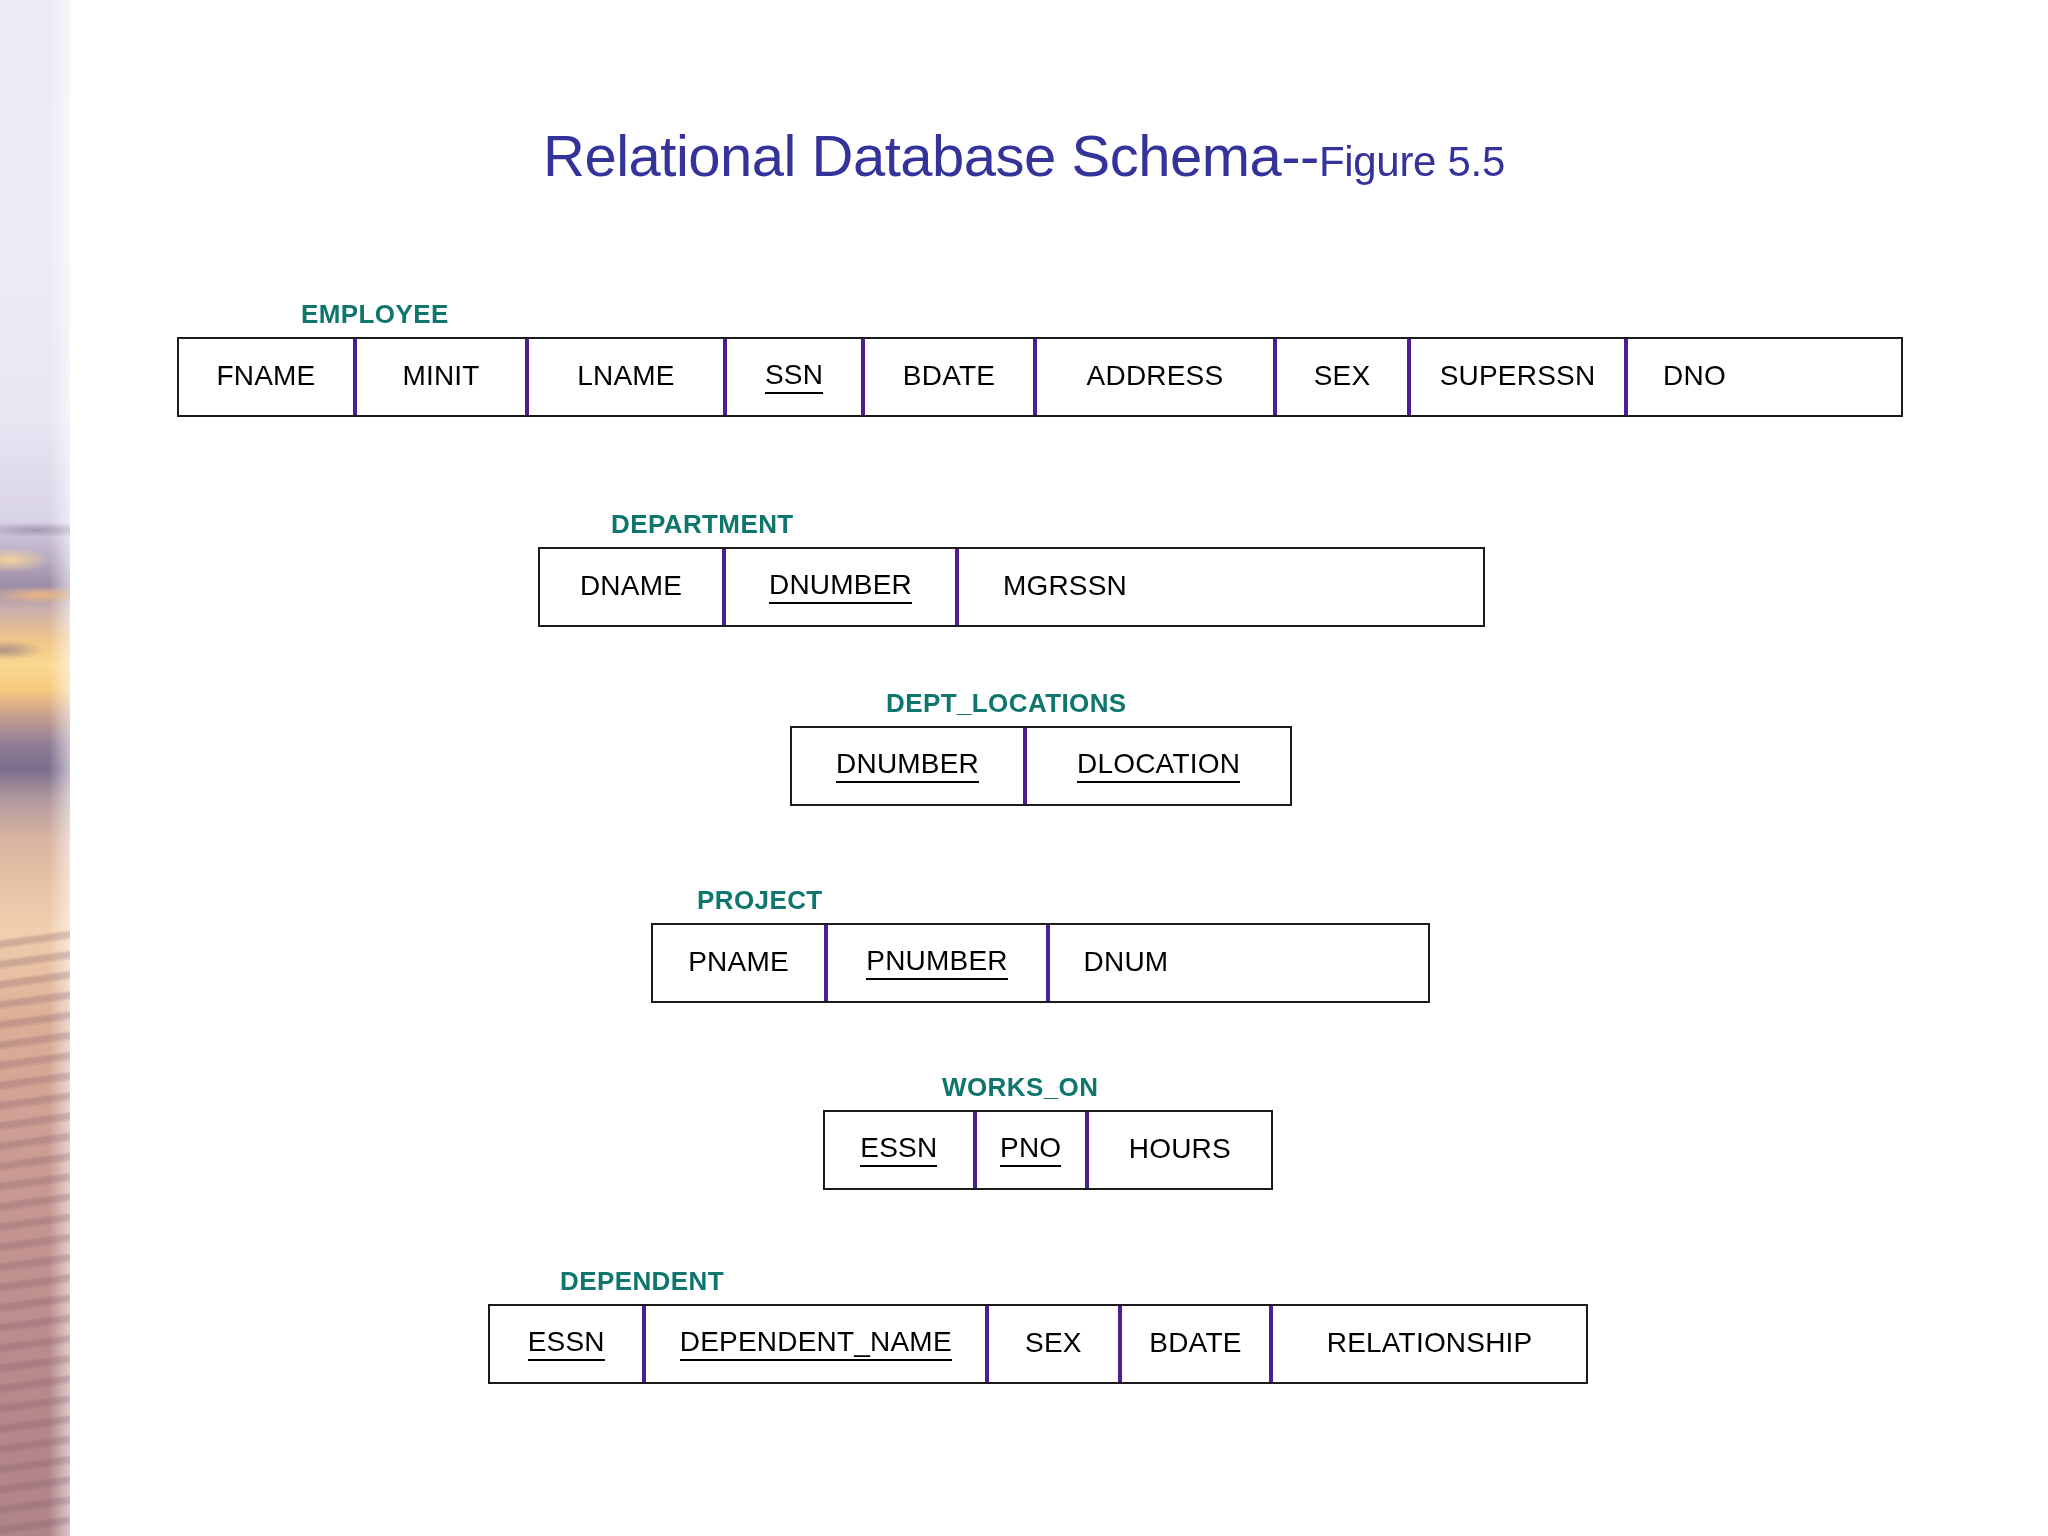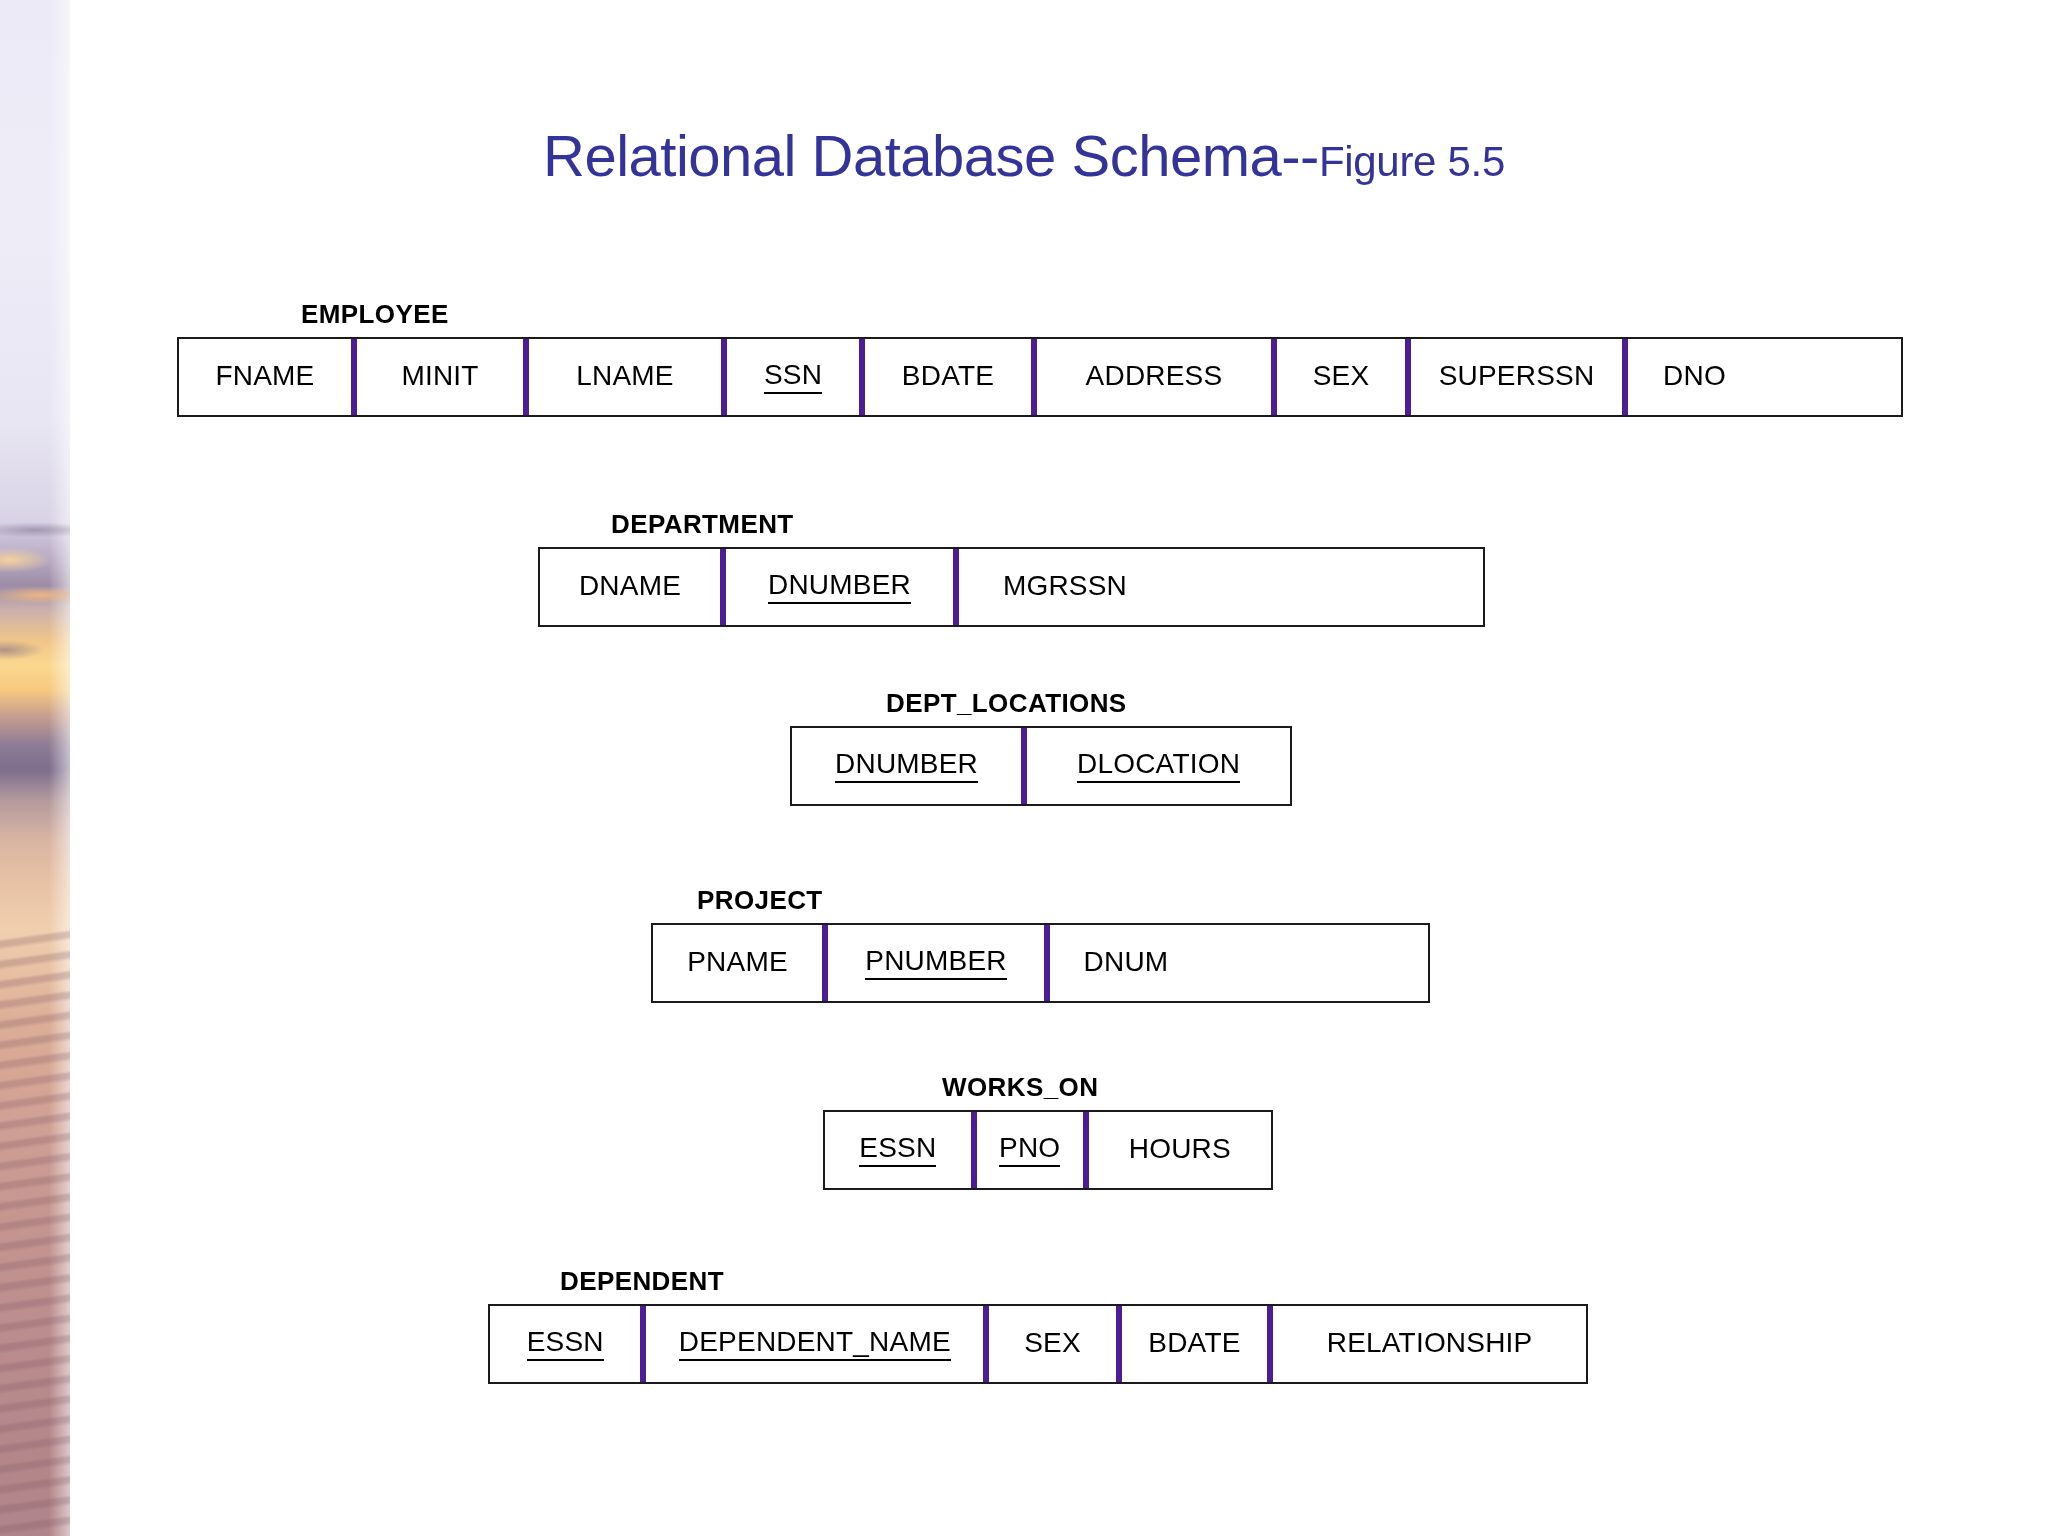--- a/index.html
+++ b/index.html
@@ -107,34 +107,34 @@
     letter-spacing: -0.3px;
   }
 
   
   .relation {
     position: absolute;
   }
   .relation-name {
     font-size: 26px;
     font-weight: bold;
-    color: #000000;
+    color: #0f766e;
     letter-spacing: 0.4px;
     margin-bottom: 7px;
     white-space: nowrap;
   }
   .relation-row {
     display: flex;
     border: 2px solid #1b1b1b;
     background: #ffffff;
     box-sizing: border-box;
   }
   .attr {
     box-sizing: border-box;
-    border-right: 6px solid #4c1d95;
+    border-right: 4px solid #4c1d95;
     display: flex;
     align-items: center;
     justify-content: center;
     font-size: 28px;
     color: #000000;
     letter-spacing: 0.2px;
     white-space: nowrap;
     padding: 0 4px;
   }
   .attr:last-child {

